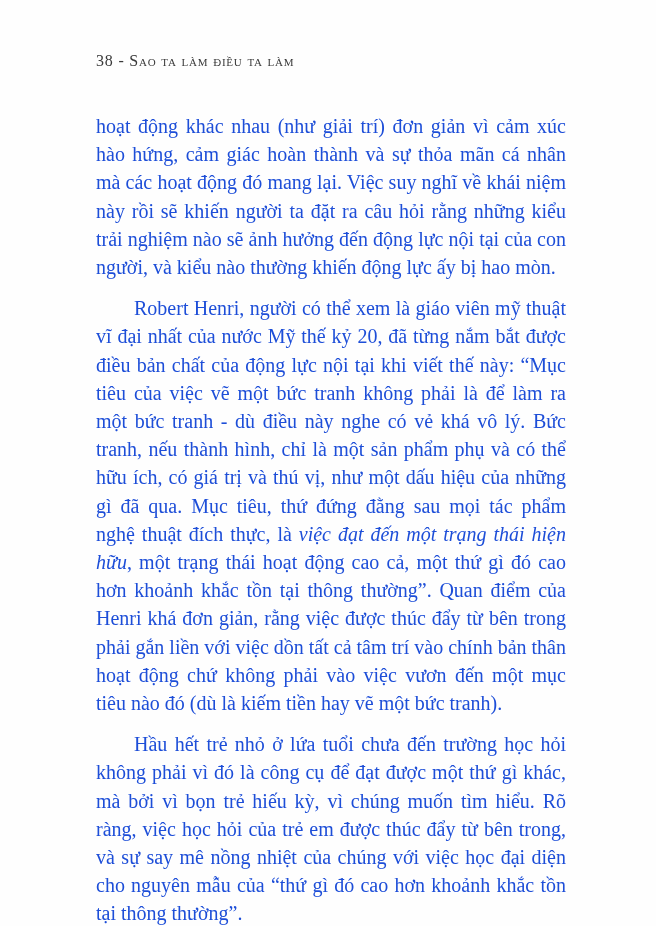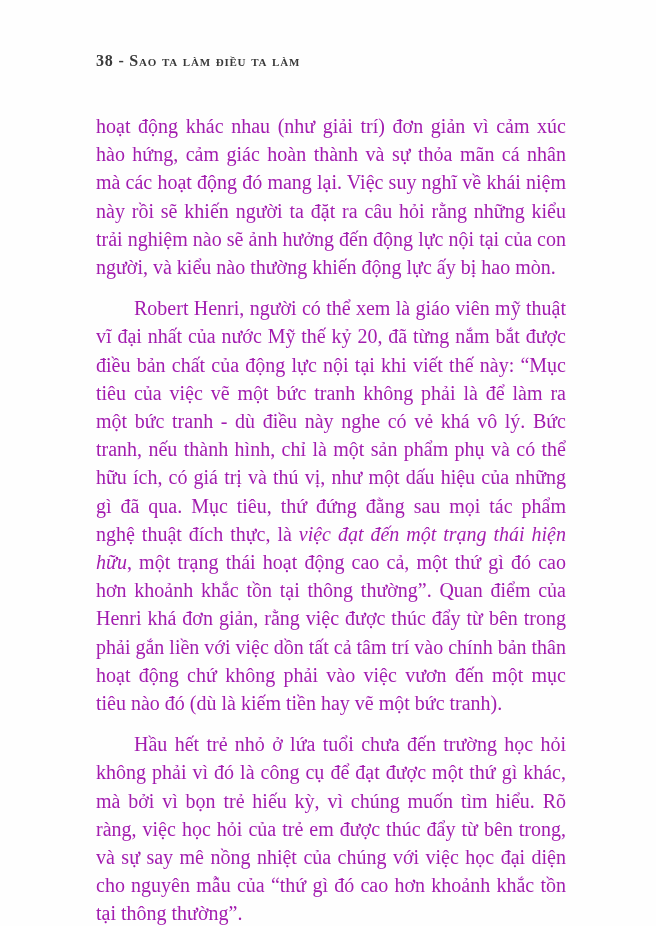--- a/index.html
+++ b/index.html
@@ -18,29 +18,29 @@
     overflow: hidden;
     font-family: "Liberation Serif", "DejaVu Serif", serif;
     color: #333333;
   }
   .running-header {
     font-size: 16px;
     font-variant: small-caps;
     letter-spacing: 0.8px;
     color: #3a3a3a;
     margin: 0 0 42px 0;
-    font-weight: 700;
+    font-weight: 400;
   }
   .body-text p.para {
     margin: 0 0 13px 0;
     font-size: 20px;
     line-height: 28.2px;
     text-align: justify;
     text-justify: inter-word;
-    color: #a21caf;
+    color: #1d4ed8;
   }
   .body-text p.para.indent {
     text-indent: 38px;
     margin-top: 10px;
   }
   .body-text em {
     font-style: italic;
   }
 </style>
 </head>

